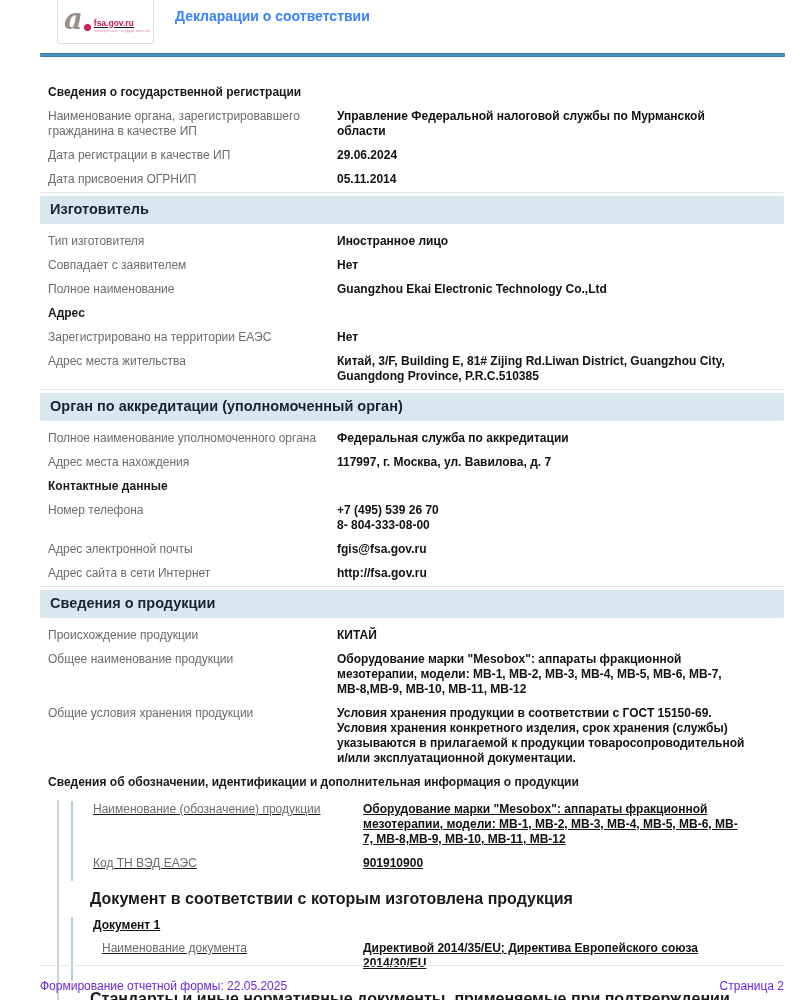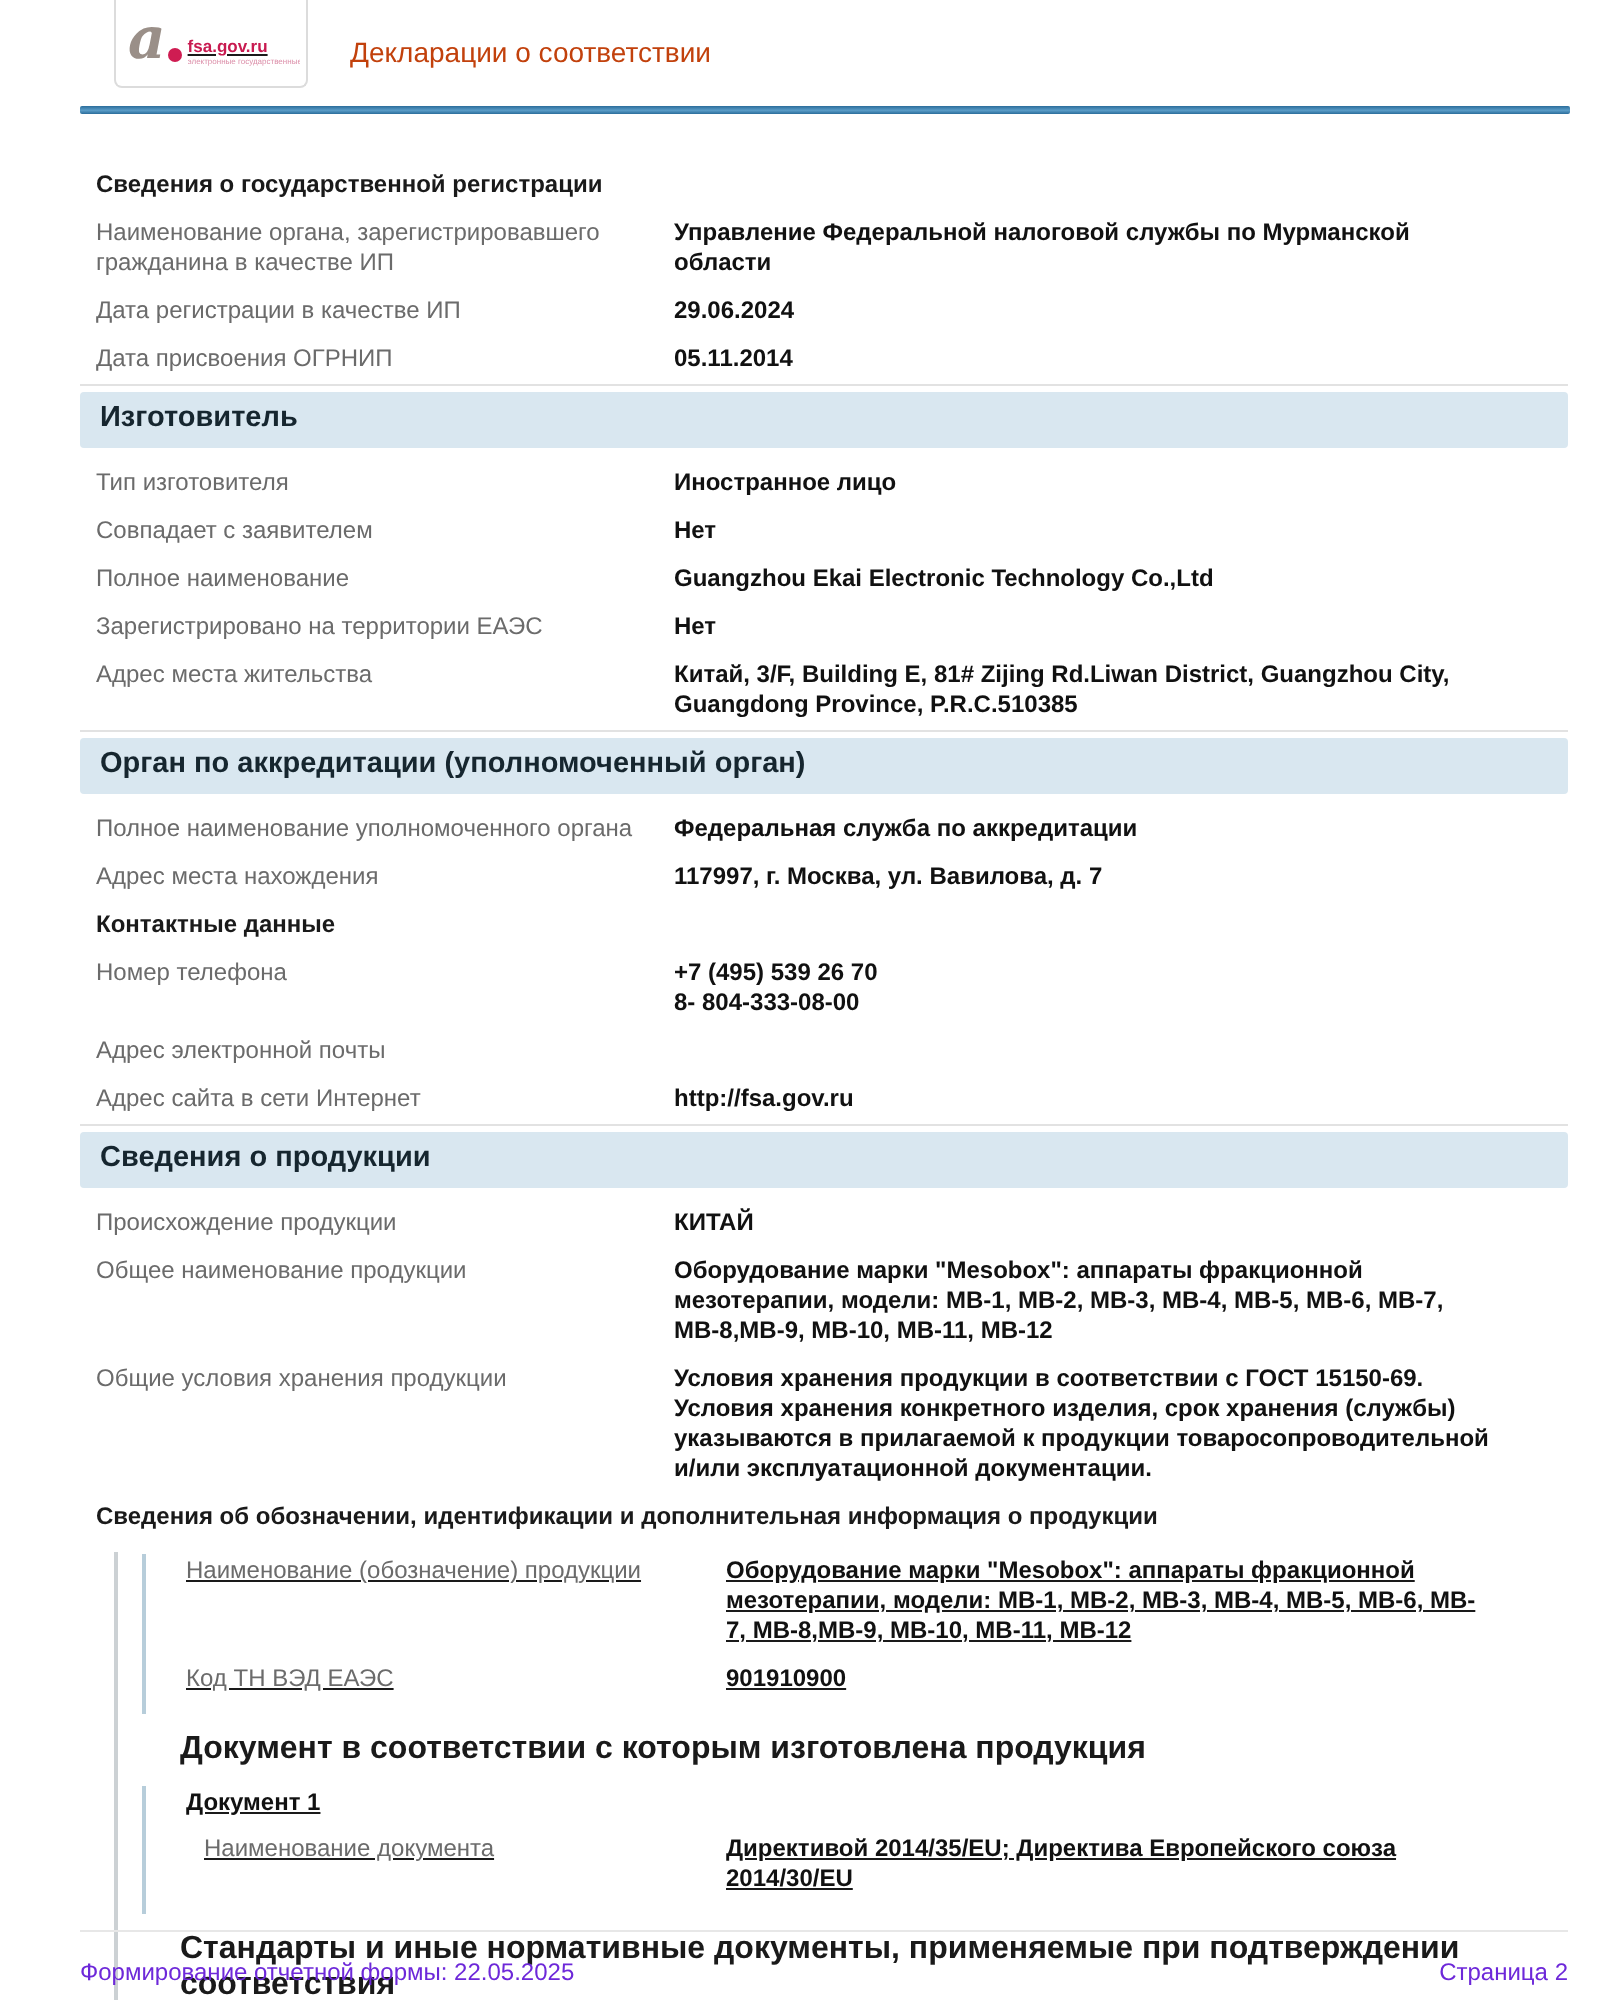--- a/index.html
+++ b/index.html
@@ -16,21 +16,21 @@
     background:#fff;display:flex;align-items:center;padding:1px 3px 3px 6px;box-sizing:border-box;
   }
   .logo-mark{
     font-family:"DejaVu Serif",serif;font-style:italic;font-weight:bold;
     font-size:29px;line-height:1;color:#9a8f88;margin-top:-2px;
   }
   .logo-dot{width:7px;height:7px;border-radius:50%;background:#cf1c52;margin:14px 3px 0 1px;flex:none;}
   .logo-text{display:flex;flex-direction:column;margin-top:10px;min-width:0;text-decoration:underline;}
   .logo-domain{font-size:8.5px;font-weight:bold;color:#c81a50;line-height:1.2;}
   .logo-tagline{font-size:4px;color:#dc8fa9;white-space:nowrap;overflow:hidden;line-height:1.4;}
-  h1.title{position:absolute;left:175px;top:18px;margin:0;font-size:14px;font-weight:normal;color:#c2410c;}
+  h1.title{position:absolute;left:175px;top:8px;margin:0;font-size:14px;font-weight:bold;color:#3b82f6;}
   .blue-rule{
     position:absolute;left:40px;right:15px;top:53px;height:4px;
     background:linear-gradient(#2b6d9b,#5a9cc7 55%,#2b6d9b);border-radius:1px;
   }
   
   main{padding:7px 16px 0 40px;}
   .sec-title{font-size:12px;font-weight:bold;margin:21px 0 10px 8px;}
   .row{display:flex;margin:0 0 9px 8px;}
   .lbl{flex:none;width:289px;padding-right:14px;box-sizing:border-box;
        color:#6b6b6b;font-size:12px;line-height:15px;font-weight:400;}
@@ -101,20 +101,21 @@
       <div class="val">Иностранное лицо</div>
     </div>
     <div class="row">
       <div class="lbl">Совпадает с заявителем</div>
       <div class="val">Нет</div>
     </div>
     <div class="row">
       <div class="lbl">Полное наименование</div>
       <div class="val">Guangzhou Ekai Electronic Technology Co.,Ltd</div>
     </div>
+    <div class="subhead">Адрес</div>
     <div class="row">
       <div class="lbl">Зарегистрировано на территории ЕАЭС</div>
       <div class="val">Нет</div>
     </div>
     <div class="row">
       <div class="lbl">Адрес места жительства</div>
       <div class="val">Китай, 3/F, Building E, 81# Zijing Rd.Liwan District, Guangzhou City, Guangdong Province, P.R.C.510385</div>
     </div>
   </section>
 
@@ -129,20 +130,21 @@
       <div class="val">117997, г. Москва, ул. Вавилова, д. 7</div>
     </div>
     <div class="subhead">Контактные данные</div>
     <div class="row">
       <div class="lbl">Номер телефона</div>
       <div class="val">+7  (495) 539 26 70
 8- 804-333-08-00</div>
     </div>
     <div class="row">
       <div class="lbl">Адрес электронной почты</div>
+      <div class="val">fgis@fsa.gov.ru</div>
     </div>
     <div class="row">
       <div class="lbl">Адрес сайта в сети Интернет</div>
       <div class="val">http://fsa.gov.ru</div>
     </div>
   </section>
 
   <section>
     <div class="band">Сведения о продукции</div>
     <div class="row">

